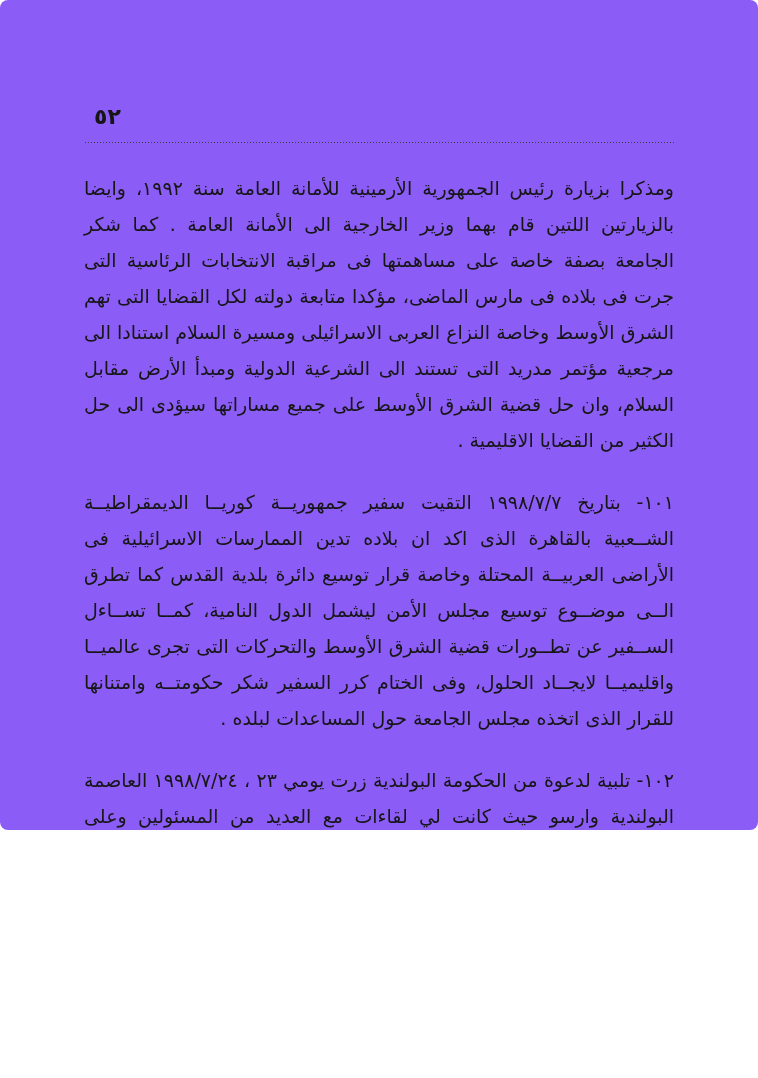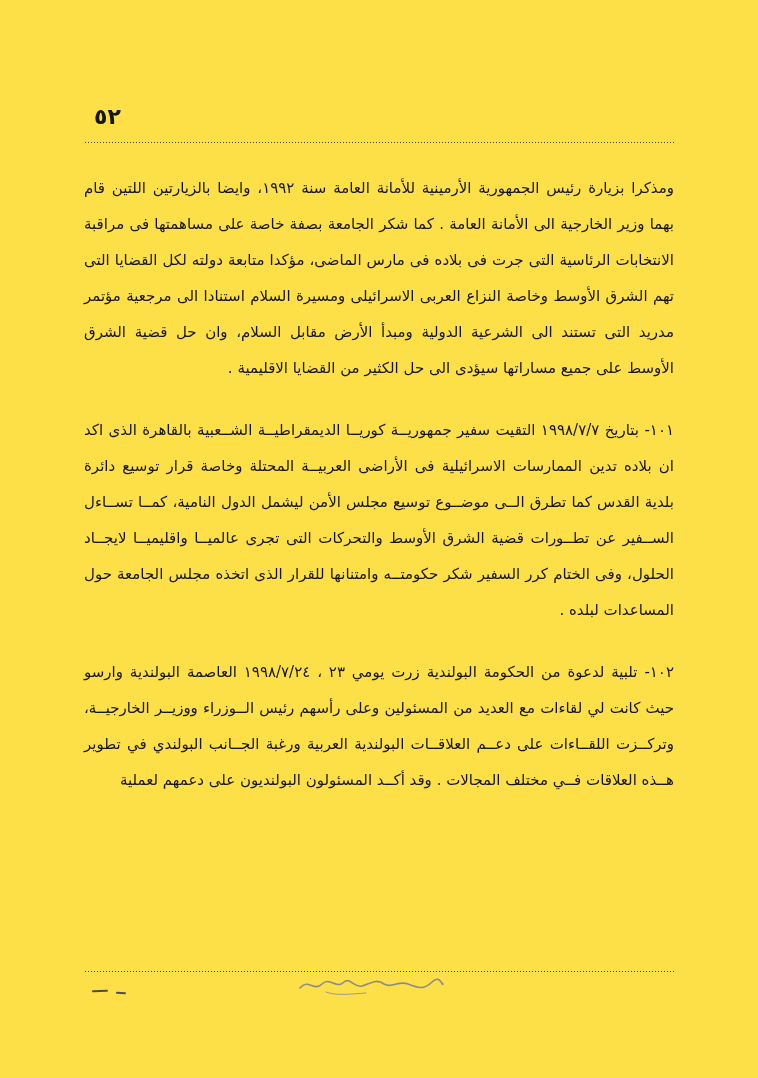--- a/index.html
+++ b/index.html
@@ -3,25 +3,26 @@
 <meta charset="utf-8">
 <style>
   html, body {
     margin: 0;
     padding: 0;
     background: #ffffff;
   }
   .page {
     position: relative;
     width: 758px;
-    height: 1078px;
-    background: #fde047;
+    height: 830px;
+    background: #8b5cf6;
     overflow: hidden;
     font-family: "DejaVu Sans", sans-serif;
     color: #161616;
+    border-radius: 8px;
   }
   .page-number {
     position: absolute;
     top: 104px;
     left: 94px;
     font-size: 22px;
     font-weight: bold;
     letter-spacing: 1px;
     direction: rtl;
   }
@@ -36,21 +37,21 @@
   }
   .dotted-rule.top { top: 141px; }
   .dotted-rule.bottom { top: 970px; }
   .content {
     position: absolute;
     top: 170px;
     right: 84px;
     width: 590px;
     direction: rtl;
     text-align: justify;
-    font-size: 15px;
+    font-size: 19px;
     line-height: 36px;
   }
   .para {
     margin: 0 0 26px 0;
   }
   .item-marker {
     white-space: nowrap;
     margin-top: 44px;
   }
   .footer-marks {

